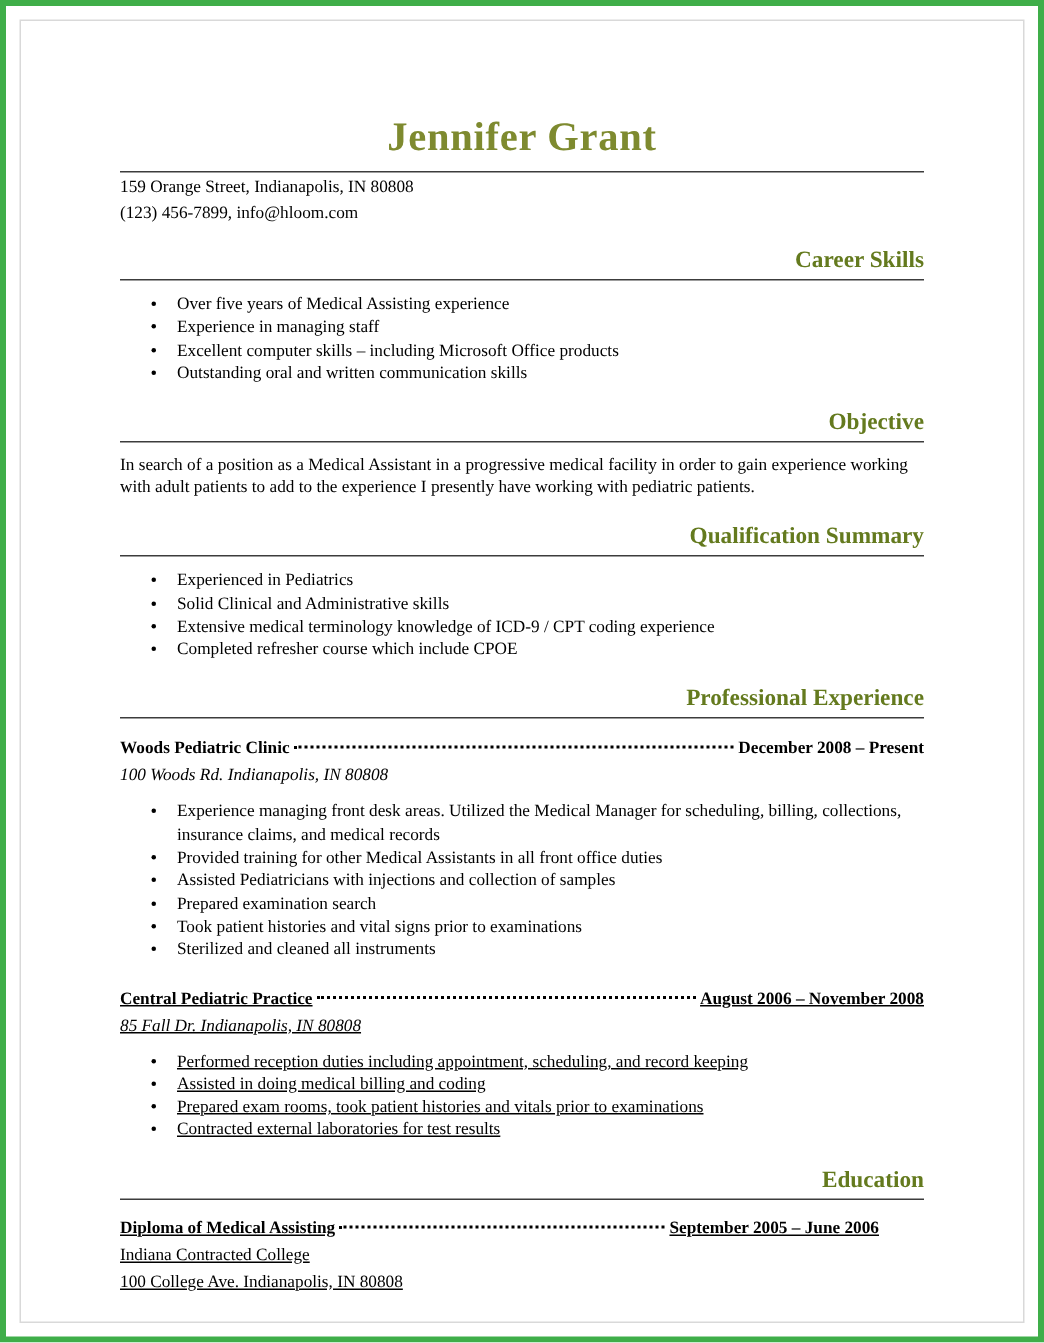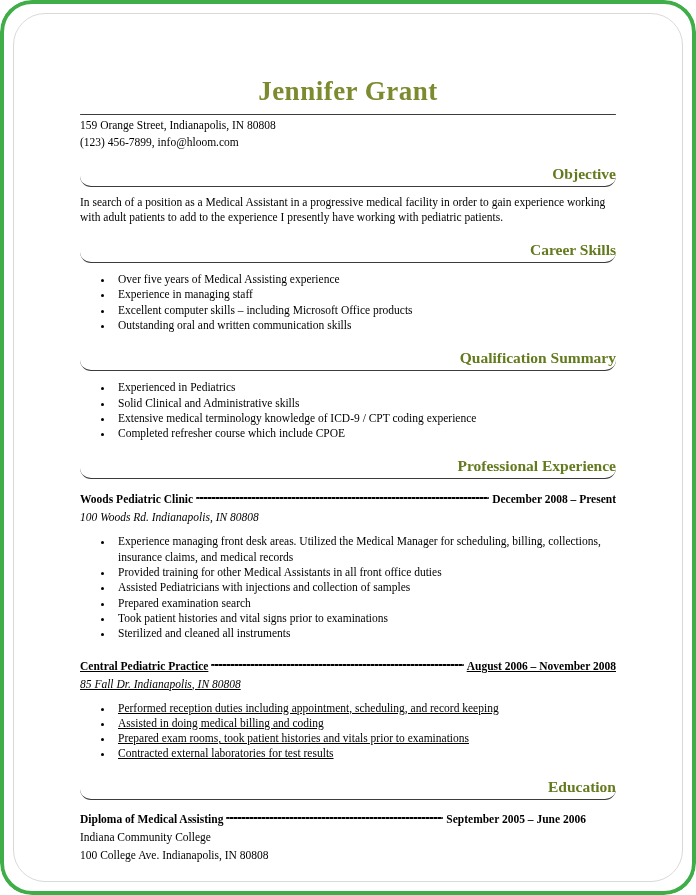--- a/index.html
+++ b/index.html
@@ -1,15 +1,15 @@
 <!DOCTYPE html>
 <html><head>
 <meta charset="utf-8">
 <style>
-  * { margin: 0; padding: 0; box-sizing: border-box; border-radius: 32px; }
+  * { margin: 0; padding: 0; box-sizing: border-box; }
   html, body { width: 696px; height: 895px; }
   body {
     background: #ffffff;
     font-family: "Liberation Serif", serif;
     color: #000000;
     -webkit-font-smoothing: antialiased;
   }
   .frame {
     width: 696px; height: 895px;
     border: 4px solid #3fae49;
@@ -80,21 +80,21 @@
     border-bottom: 2px dotted #000;
     margin: 0 3px 3px 3px;
     min-width: 20px;
   }
   .job-address {
     font-style: italic;
     font-size: 11.5px;
     line-height: 15px;
     margin-top: 3px;
   }
-  .edu-block { margin-top: 12px; }
+  .edu-block { margin-top: 12px; text-decoration: underline; }
   .edu-head { padding-right: 30px; }
   .edu-line {
     font-size: 11.5px;
     line-height: 15px;
     margin-top: 3px;
   }
 </style>
 </head>
 <body>
 
@@ -102,32 +102,32 @@
   <div class="page">
 
     <header>
       <h1 class="name">Jennifer Grant</h1>
       <div class="rule"></div>
       <p class="contact">159 Orange Street, Indianapolis, IN 80808</p>
       <p class="contact">(123) 456-7899, info@hloom.com</p>
     </header>
 
     <section>
-      <h2 class="sec">Objective</h2>
-      <p class="body">In search of a position as a Medical Assistant in a progressive medical facility in order to gain experience working with adult patients to add to the experience I presently have working with pediatric patients.</p>
-    </section>
-
-    <section>
       <h2 class="sec">Career Skills</h2>
       <ul class="bullets">
         <li>Over five years of Medical Assisting experience</li>
         <li>Experience in managing staff</li>
         <li>Excellent computer skills – including Microsoft Office products</li>
         <li>Outstanding oral and written communication skills</li>
       </ul>
+    </section>
+
+    <section>
+      <h2 class="sec">Objective</h2>
+      <p class="body">In search of a position as a Medical Assistant in a progressive medical facility in order to gain experience working with adult patients to add to the experience I presently have working with pediatric patients.</p>
     </section>
 
     <section>
       <h2 class="sec">Qualification Summary</h2>
       <ul class="bullets">
         <li>Experienced in Pediatrics</li>
         <li>Solid Clinical and Administrative skills</li>
         <li>Extensive medical terminology knowledge of ICD-9 / CPT coding experience</li>
         <li>Completed refresher course which include CPOE</li>
       </ul>
@@ -170,19 +170,19 @@
     </section>
 
     <section>
       <h2 class="sec">Education</h2>
       <div class="edu-block">
         <div class="row-lead edu-head">
           <span>Diploma of Medical Assisting</span>
           <span class="leader"></span>
           <span>September 2005 – June 2006</span>
         </div>
-        <div class="edu-line">Indiana Community College</div>
+        <div class="edu-line">Indiana Contracted College</div>
         <div class="edu-line">100 College Ave. Indianapolis, IN 80808</div>
       </div>
     </section>
 
   </div>
 </div>
 
 </body></html>

